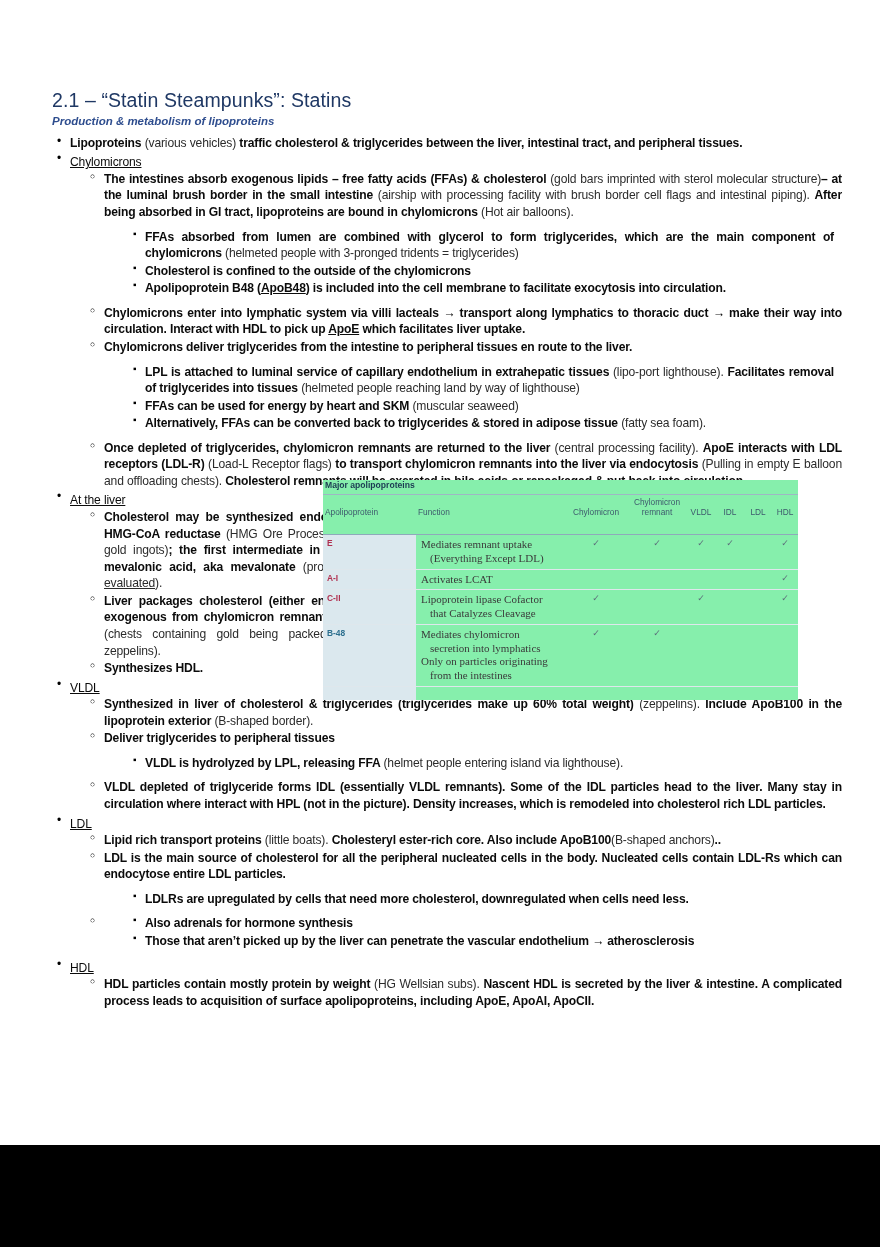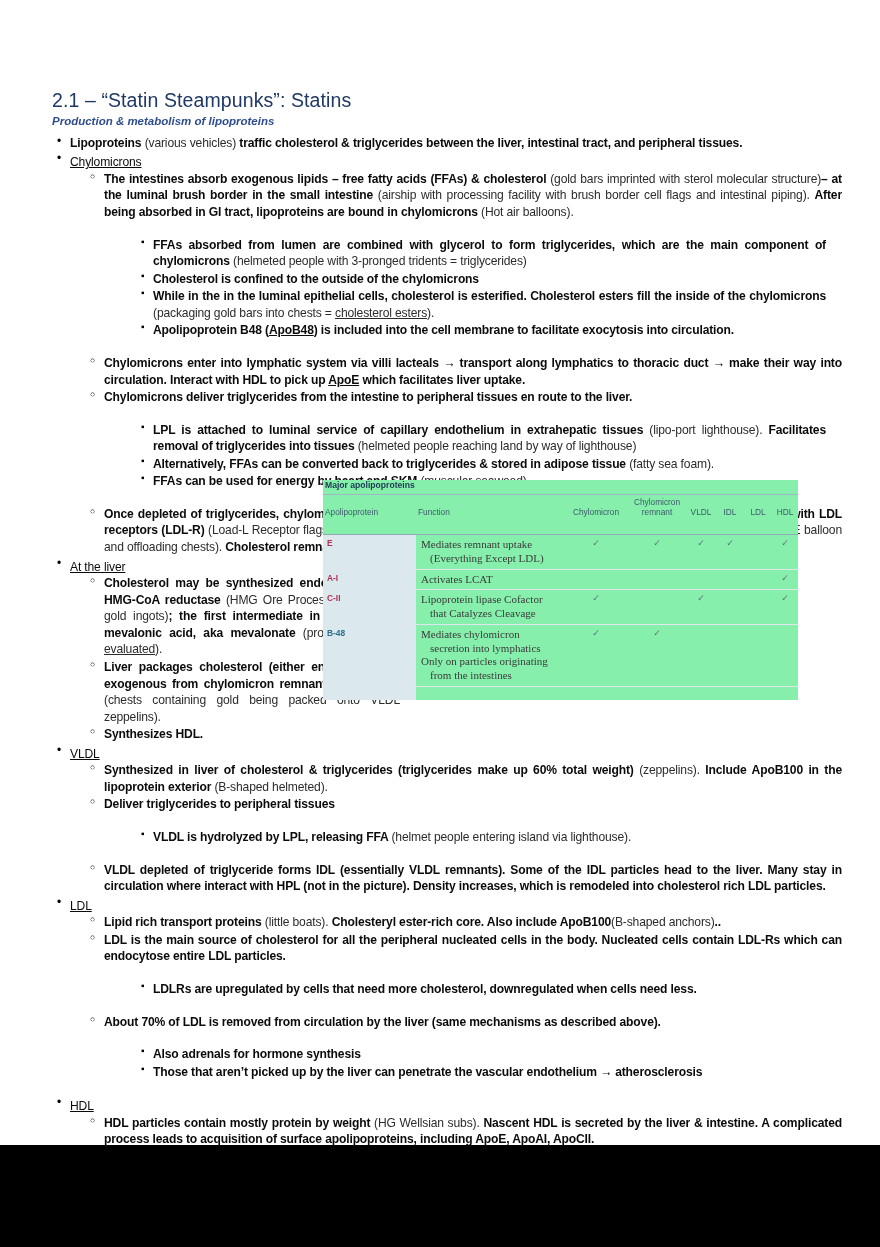--- a/index.html
+++ b/index.html
@@ -87,21 +87,21 @@
   ul.lvl2 > li::before {
     content: "\25CB";
     position: absolute;
     left: 0px;
     top: 0px;
     font-size: 8.5px;
     color: #000;
   }
   ul.lvl3 {
     list-style: none;
-    margin: 16px;
+    margin: 8px;
     padding: 0 0 0 21px;
   }
   ul.lvl3 > li {
     position: relative;
     padding-left: 12px;
     margin: 0 0 1px 0;
   }
   ul.lvl3 > li::before {
     content: "\25AA";
     position: absolute;
@@ -222,43 +222,40 @@
             <div class="txt"><span>The intestines absorb exogenous lipids – free fatty acids (FFAs) &amp; cholesterol </span><span class="reg">(gold bars imprinted with sterol molecular structure)</span><span>– at the luminal brush border in the small intestine </span><span class="reg">(airship with processing facility with brush border cell flags and intestinal piping). </span><span>After being absorbed in GI tract, lipoproteins are bound in chylomicrons </span><span class="reg">(Hot air balloons).</span></div>
 
             <ul class="lvl3">
               <li>
                 <div class="txt"><span>FFAs absorbed from lumen are combined with glycerol to form triglycerides, which are the main component of chylomicrons </span><span class="reg">(helmeted people with 3-pronged tridents = triglycerides)</span></div>
               </li>
               <li>
                 <div class="txt nojust">Cholesterol is confined to the outside of the chylomicrons</div>
               </li>
               <li>
-                <div class="txt"><span>While in the in the luminal epithelial cells, cholesterol is esterified. Cholesterol esters fill the inside of the chylomicrons </span><span class="reg">(packaging gold bars into chests = </span><span class="reg u">cholesterol esters</span><span class="reg">).</span></div>
-              </li>
-              <li>
                 <div class="txt nojust"><span>Apolipoprotein B48 (</span><span class="u">ApoB48</span><span>) is included into the cell membrane to facilitate exocytosis into circulation.</span></div>
               </li>
             </ul>
           </li>
 
           <li>
             <div class="txt"><span>Chylomicrons enter into lymphatic system via villi lacteals → transport along lymphatics to thoracic duct → make their way into circulation. Interact with HDL to pick up </span><span class="u">ApoE</span><span> which facilitates liver uptake.</span></div>
           </li>
 
           <li>
             <div class="txt nojust">Chylomicrons deliver triglycerides from the intestine to peripheral tissues en route to the liver.</div>
             <ul class="lvl3">
               <li>
                 <div class="txt"><span>LPL is attached to luminal service of capillary endothelium in extrahepatic tissues </span><span class="reg">(lipo-port lighthouse). </span><span>Facilitates removal of triglycerides into tissues </span><span class="reg">(helmeted people reaching land by way of lighthouse)</span></div>
               </li>
               <li>
+                <div class="txt nojust"><span>FFAs can be used for energy by heart and SKM </span><span class="reg">(muscular seaweed)</span></div>
+              </li>
+              <li>
                 <div class="txt nojust"><span>Alternatively, FFAs can be converted back to triglycerides &amp; stored in adipose tissue </span><span class="reg">(fatty sea foam).</span></div>
-              </li>
-              <li>
-                <div class="txt nojust"><span>FFAs can be used for energy by heart and SKM </span><span class="reg">(muscular seaweed)</span></div>
               </li>
             </ul>
           </li>
 
           <li>
             <div class="txt"><span>Once depleted of triglycerides, chylomicron remnants are returned to the liver </span><span class="reg">(central processing facility). </span><span>ApoE interacts with LDL receptors (LDL-R) </span><span class="reg">(Load-L Receptor flags) </span><span>to transport chylomicron remnants into the liver via endocytosis </span><span class="reg">(Pulling in empty E balloon and offloading chests). </span><span>Cholesterol remnants will be excreted in bile acids or repackaged &amp; put back into circulation.</span></div>
           </li>
         </ul>
       </li>
 
@@ -274,21 +271,21 @@
           <li>
             <div class="txt nojust">Synthesizes HDL.</div>
           </li>
         </ul>
       </li>
 
       <li>
         <div class="txt hdr-item" style="display:inline-block;">VLDL</div>
         <ul class="lvl2">
           <li>
-            <div class="txt"><span>Synthesized in liver of cholesterol &amp; triglycerides (triglycerides make up 60% total weight) </span><span class="reg">(zeppelins). </span><span>Include ApoB100 in the lipoprotein exterior </span><span class="reg">(B-shaped helmeted).</span></div>
+            <div class="txt"><span>Synthesized in liver of cholesterol &amp; triglycerides (triglycerides make up 60% total weight) </span><span class="reg">(zeppelins). </span><span>Include ApoB100 in the lipoprotein exterior </span><span class="reg">(B-shaped border).</span></div>
           </li>
           <li>
             <div class="txt nojust">Deliver triglycerides to peripheral tissues</div>
             <ul class="lvl3">
               <li>
                 <div class="txt nojust"><span>VLDL is hydrolyzed by LPL, releasing FFA </span><span class="reg">(helmet people entering island via lighthouse).</span></div>
               </li>
             </ul>
           </li>
           <li>
@@ -305,21 +302,20 @@
           </li>
           <li>
             <div class="txt">LDL is the main source of cholesterol for all the peripheral nucleated cells in the body. Nucleated cells contain LDL-Rs which can endocytose entire LDL particles.</div>
             <ul class="lvl3">
               <li>
                 <div class="txt nojust">LDLRs are upregulated by cells that need more cholesterol, downregulated when cells need less.</div>
               </li>
             </ul>
           </li>
           <li>
-            <div class="txt nojust">About 70% of LDL is removed from circulation by the liver (same mechanisms as described above).</div>
             <ul class="lvl3">
               <li>
                 <div class="txt nojust">Also adrenals for hormone synthesis</div>
               </li>
               <li>
                 <div class="txt nojust">Those that aren’t picked up by the liver can penetrate the vascular endothelium → atherosclerosis</div>
               </li>
             </ul>
           </li>
         </ul>

